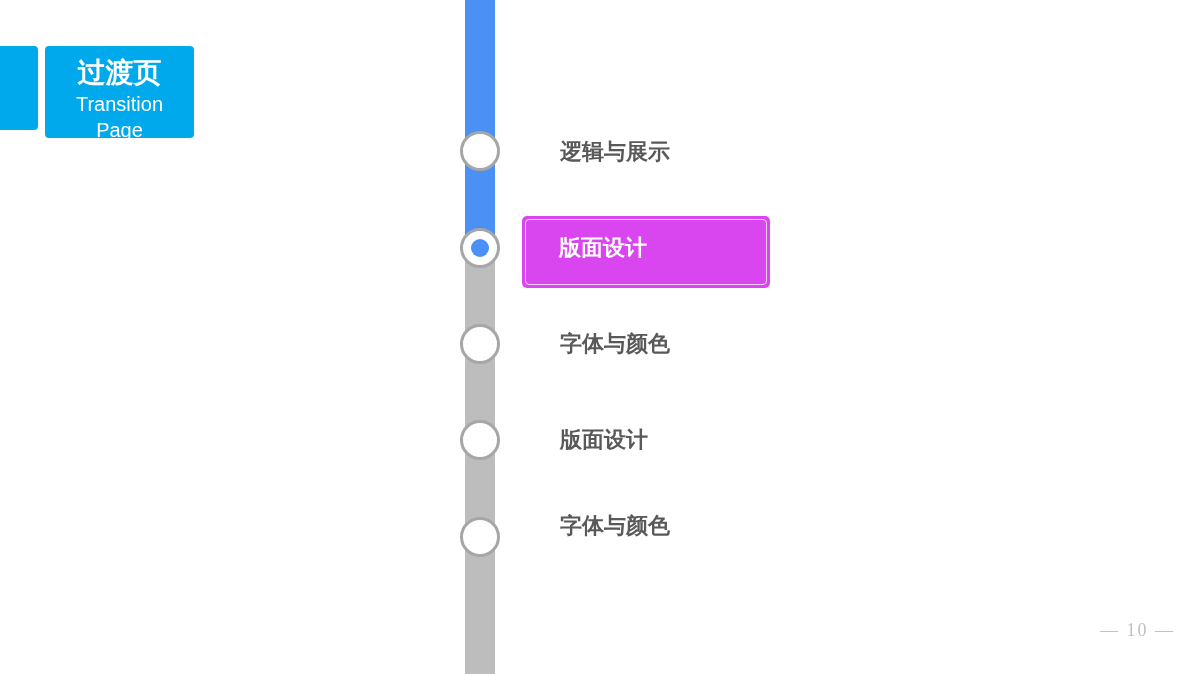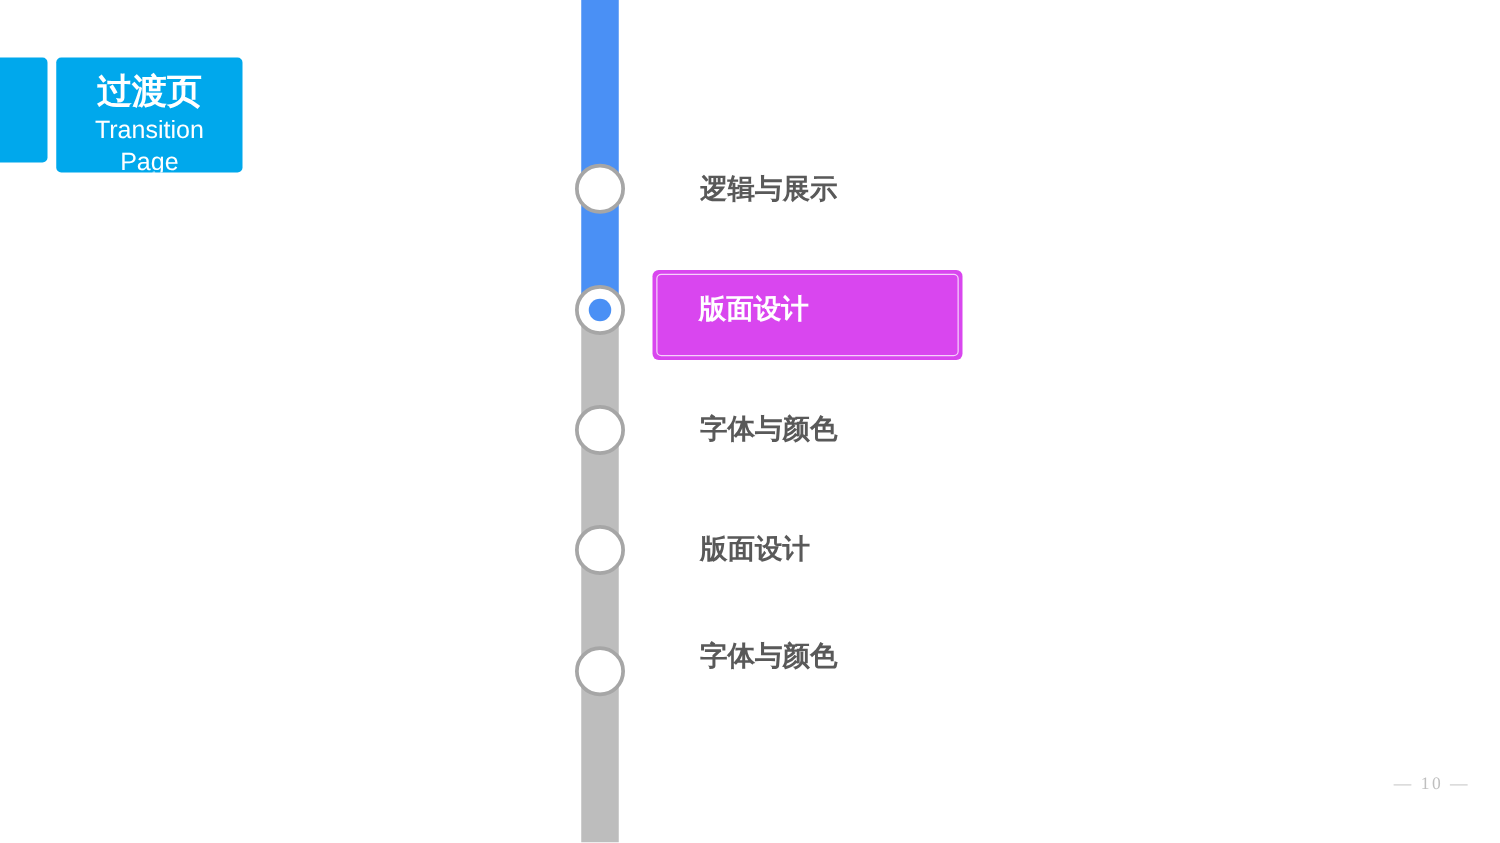--- a/index.html
+++ b/index.html
@@ -46,22 +46,22 @@
       position: absolute; left: 522px; top: 216px; width: 248px; height: 72px;
       background: #d946ef; border-radius: 5px;
     }
     .item-active::after {
       content: ""; position: absolute; left: 3px; top: 3px; right: 3px; bottom: 3px;
       border: 1px solid rgba(255,255,255,0.75); border-radius: 4px;
     }
     .item-active .item-label { left: 37px; top: 10px; color: #ffffff; }
 
     .page-num {
-      position: absolute; left: 1100px; top: 620px; width: 76px; text-align: right;
-      font-family: "Liberation Serif", serif; font-size: 14px; color: #bfbfbf; letter-spacing: 2px;
+      position: absolute; left: 1100px; top: 620px; width: 76px; text-align: left;
+      font-family: "Liberation Serif", serif; font-size: 18px; color: #bfbfbf; letter-spacing: 2px;
     }
   </style>
 </head>
 <body>
 
 <div class="tag-stub"></div>
 <div class="tag-card">
   <span class="tag-title">过渡页</span>
   <span class="tag-sub">Transition Page</span>
 </div>

